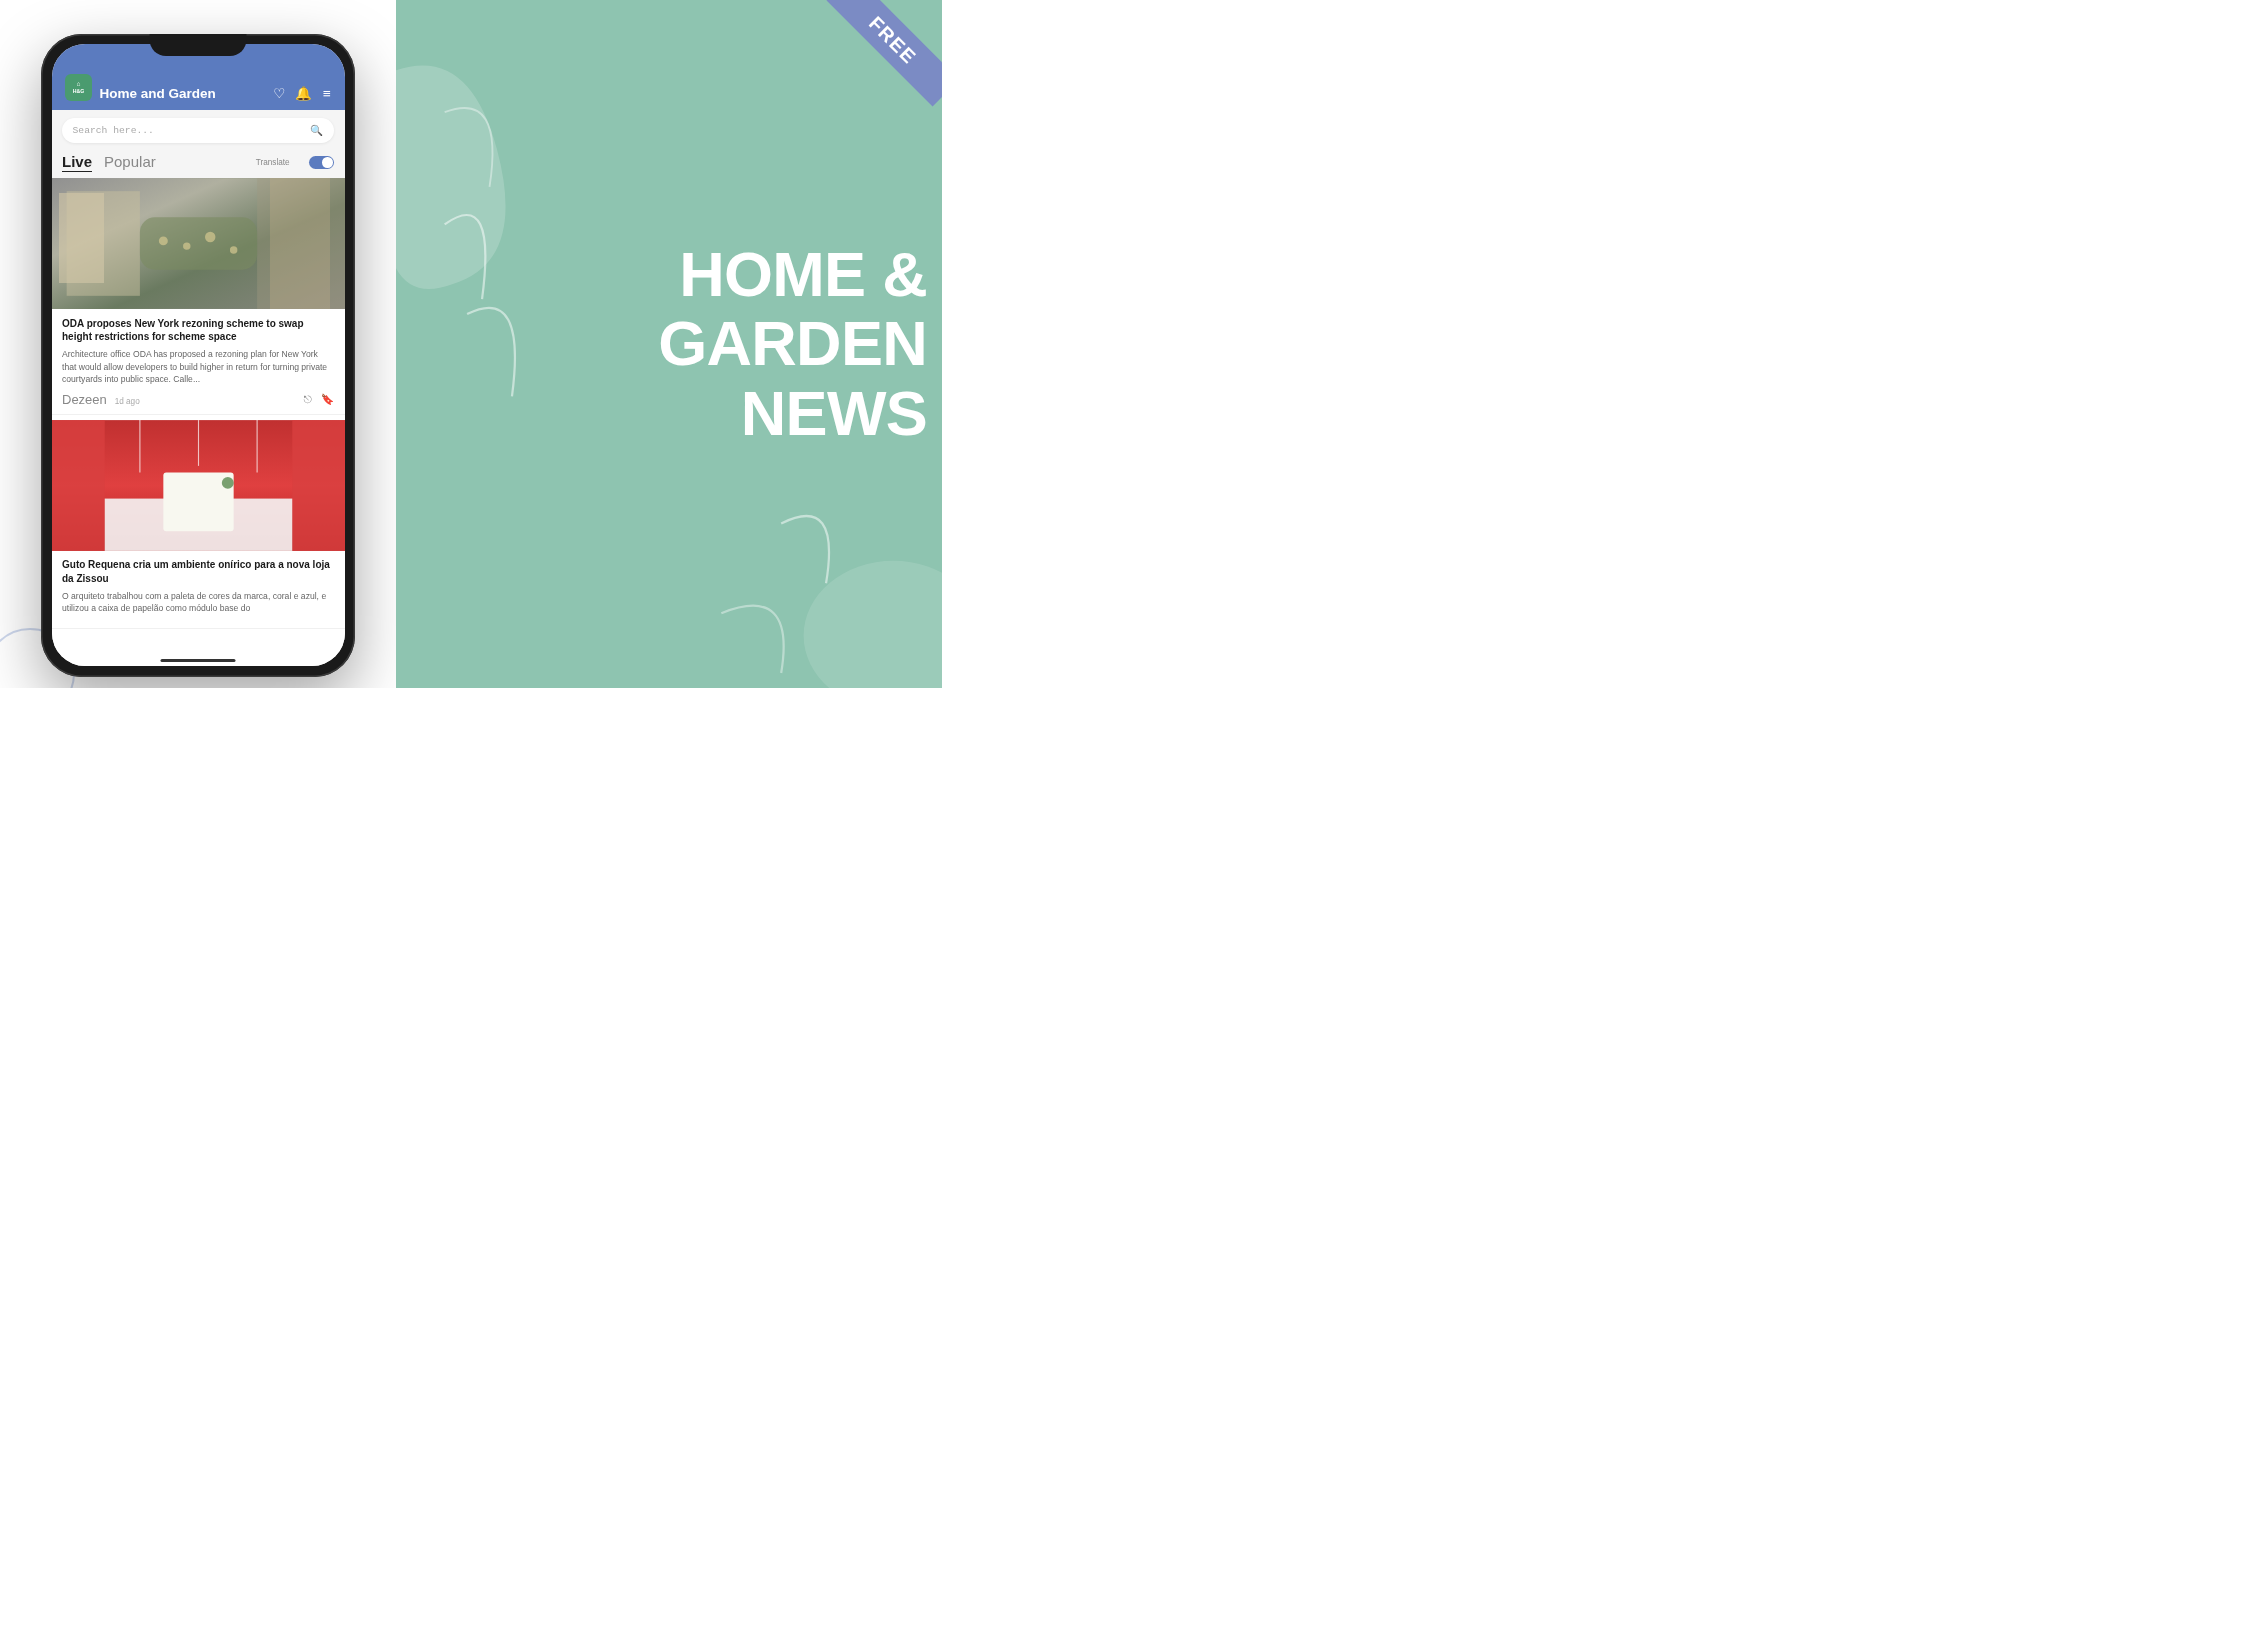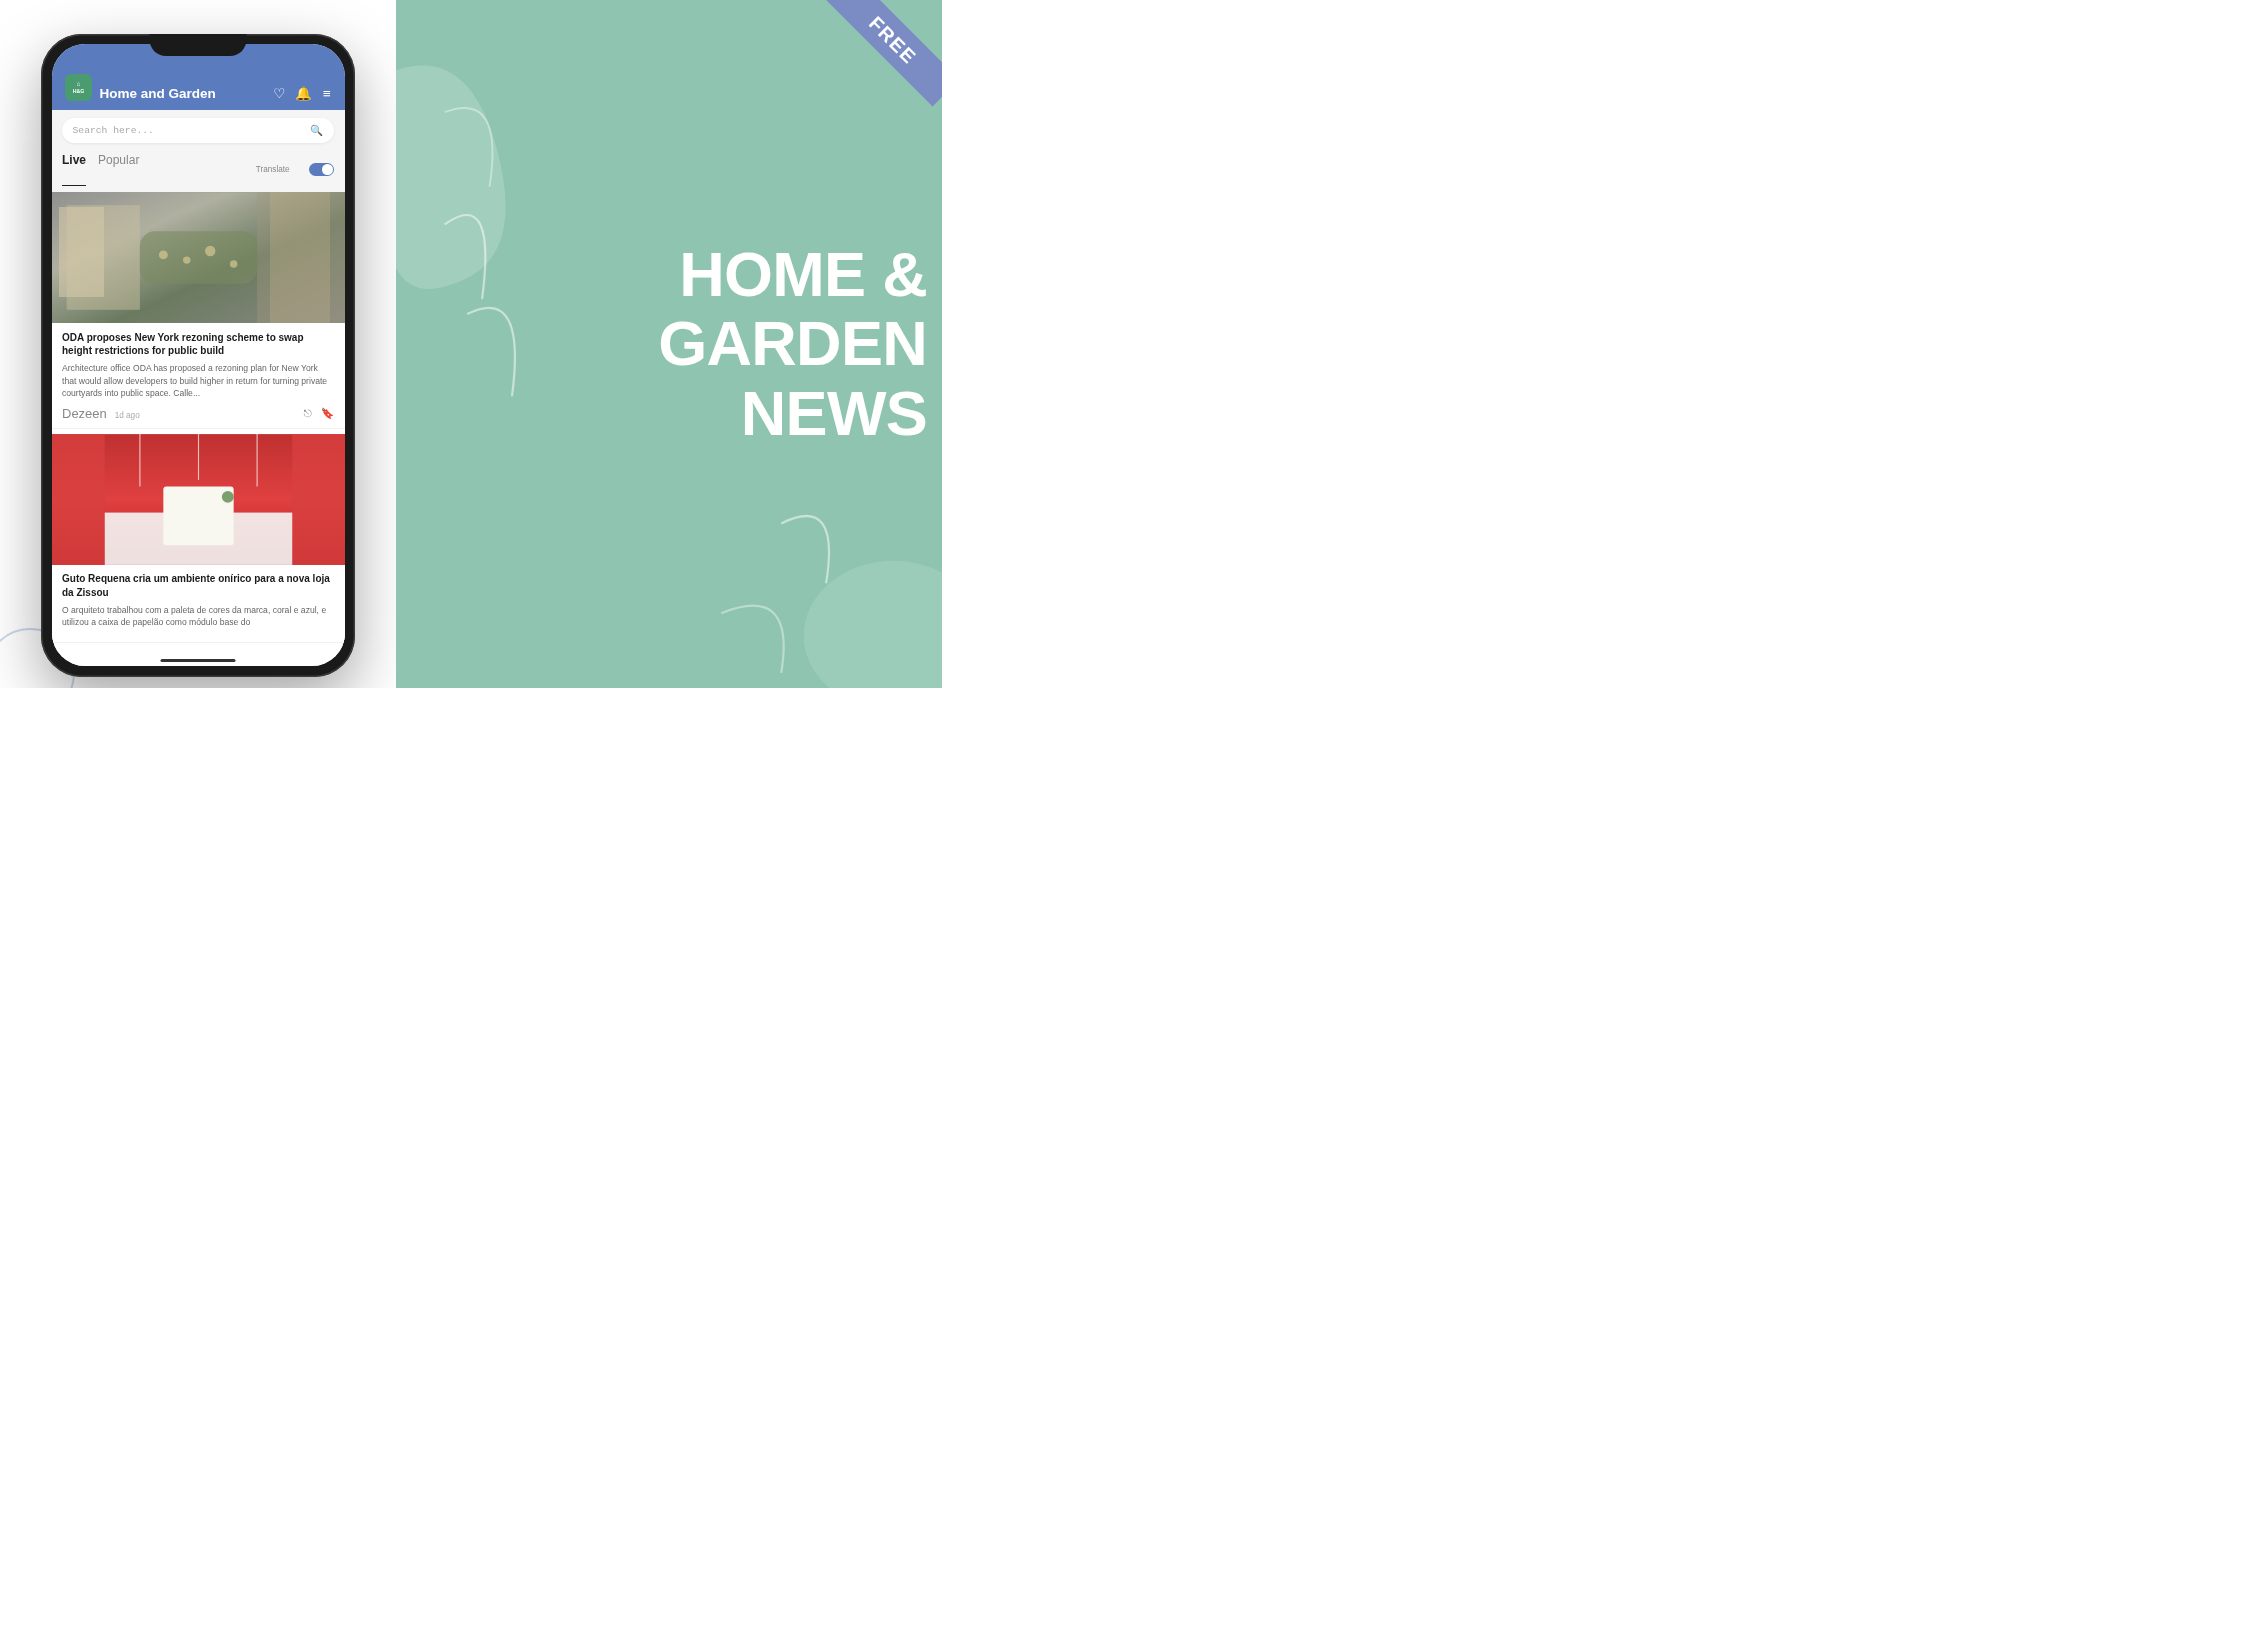--- a/index.html
+++ b/index.html
@@ -200,25 +200,25 @@
     
     .tabs-row {
       display: flex;
       align-items: center;
       padding: 3px 10.5px 6px;
       flex-shrink: 0;
       background: #f5f5f5;
     }
 
     .tab {
-      font-size: 12px;
+      font-size: 15px;
       font-weight: 700;
       color: #222;
       margin-right: 12px;
-      padding-bottom: 18px;
+      padding-bottom: 1px;
       border-bottom: 1.5px solid transparent;
     }
 
     .tab.active {
       border-bottom: 1.5px solid #222;
     }
 
     .tab.inactive {
       color: #888;
       font-weight: 400;
@@ -439,21 +439,21 @@
                 <rect x="5%" y="10%" width="25%" height="80%" fill="#c8c0a0" opacity="0.5"></rect>
                 <rect x="70%" y="0" width="30%" height="100%" fill="#a09880" opacity="0.4"></rect>
                 <rect x="30%" y="30%" width="40%" height="40%" fill="#7a8a60" opacity="0.6" rx="20"></rect>
                 <circle cx="38%" cy="48%" r="6" fill="#d4c890" opacity="0.7"></circle>
                 <circle cx="46%" cy="52%" r="5" fill="#d4c890" opacity="0.7"></circle>
                 <circle cx="54%" cy="45%" r="7" fill="#d4c890" opacity="0.7"></circle>
                 <circle cx="62%" cy="55%" r="5" fill="#d4c890" opacity="0.7"></circle>
               </svg>
             </div>
             <div class="article-body">
-              <div class="article-title">ODA proposes New York rezoning scheme to swap height restrictions for public build</div>
+              <div class="article-title">ODA proposes New York rezoning scheme to swap height restrictions for scheme space</div>
               <div class="article-excerpt">Architecture office ODA has proposed a rezoning plan for New York that would allow developers to build higher in return for turning private courtyards into public space. Calle...</div>
               <div class="article-meta">
                 <div>
                   <span class="article-source">Dezeen</span>
                   <span class="article-time">1d ago</span>
                 </div>
                 <div class="article-actions">
                   <span class="action-icon">⎋</span>
                   <span class="action-icon">🔖</span>
                 </div>

